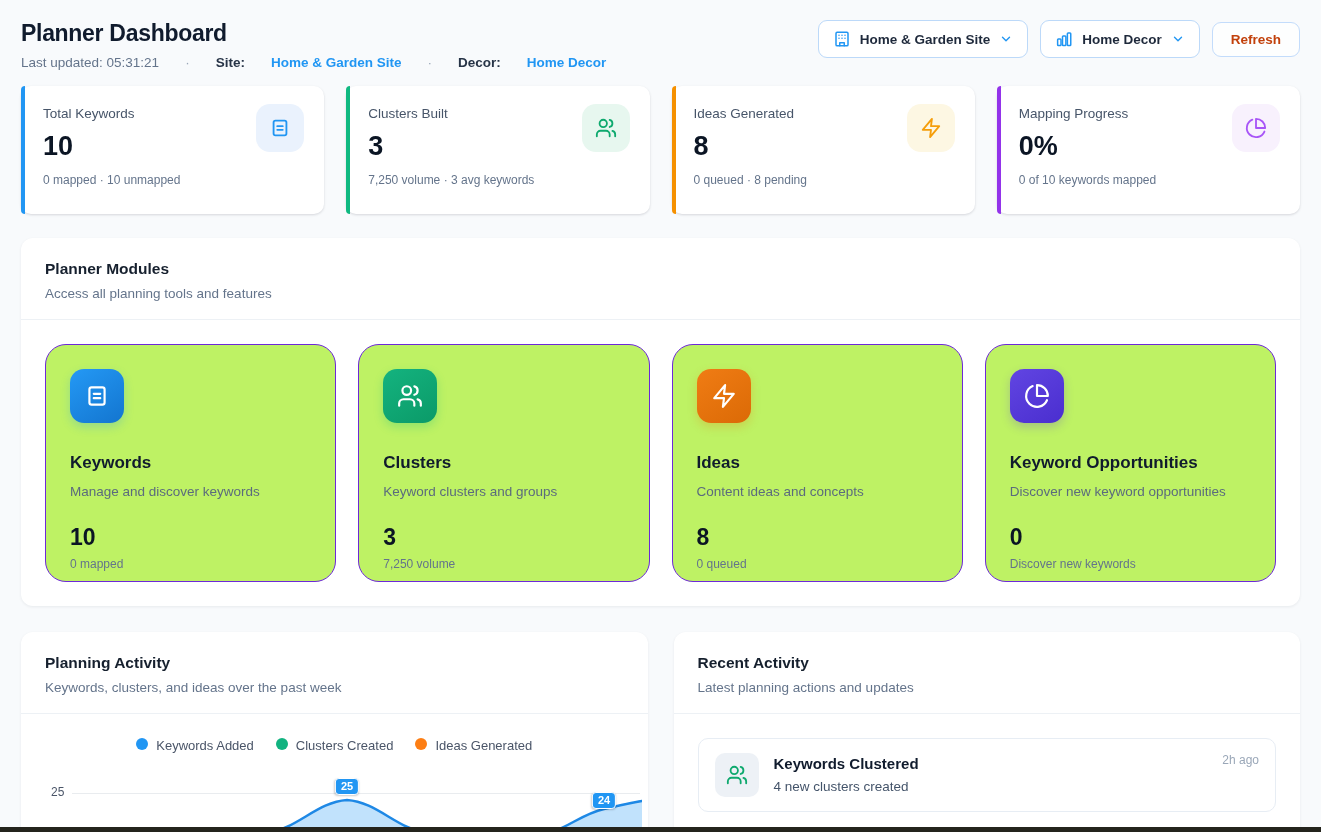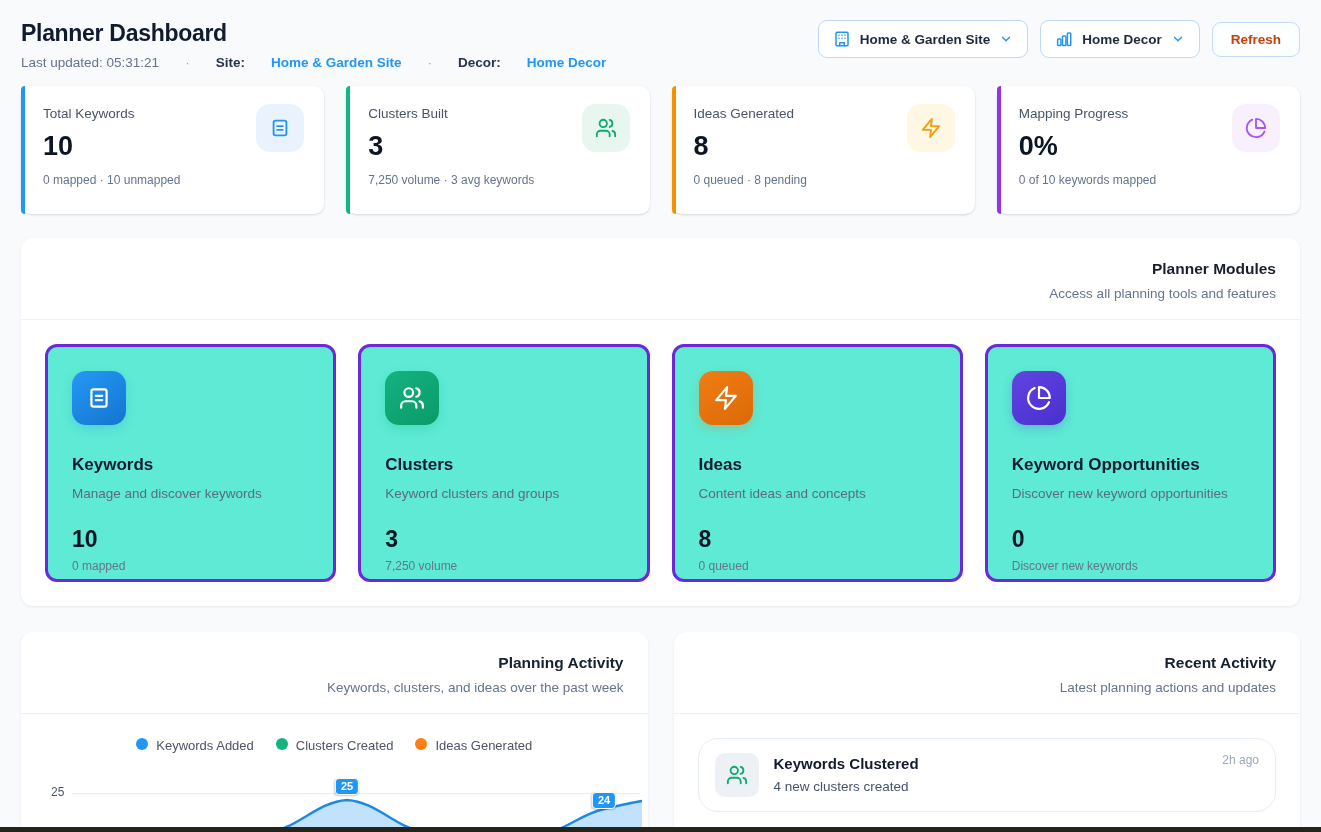--- a/index.html
+++ b/index.html
@@ -46,27 +46,27 @@
   .stat-value { font-size:27px; font-weight:800; color:#0b1524; margin-top:10px; }
   .stat-sub { font-size:12px; color:#64748b; margin-top:11px; }
   .stat-iconbox { position:absolute; top:18px; right:20px; width:48px; height:48px; border-radius:14px;
     display:flex; align-items:center; justify-content:center; }
   .ib-blue{background:#eaf2fd;color:#2196f3;} .ib-green{background:#e7f7ef;color:#0ea96e;}
   .ib-cream{background:#fdf7e3;color:#f59e0b;} .ib-purple{background:#f8f1fd;color:#a855f7;}
   .icon-22 { width:22px; height:22px; display:block; }
 
   
   .big-card { background:#fff; border-radius:12px; box-shadow:0 1px 3px rgba(15,23,42,.07); margin-top:24px; }
-  .big-card-header { padding:22px 24px 18px; border-bottom:1px solid #edf1f5;text-align:right; }
+  .big-card-header { padding:22px 24px 18px; border-bottom:1px solid #edf1f5; }
   .section-title { font-size:15.5px; font-weight:700; color:#16202e; }
   .section-sub { font-size:13.5px; color:#64748b; margin-top:8px; }
 
   
   .modules-grid { display:grid; grid-template-columns:repeat(4,1fr); gap:22px; padding:24px; }
-  .module-card { border:3px solid #6d28d9; border-radius:12px; padding:24px; height:238px; background:#5eead4; cursor:pointer; }
+  .module-card { border:1px solid #6d28d9; border-radius:21px; padding:24px; height:238px; background:#bef264; cursor:pointer; }
   .module-icon { width:54px; height:54px; border-radius:14px; display:flex; align-items:center; justify-content:center; color:#fff; }
   .mi-blue{background:linear-gradient(145deg,#2499f5,#1375cf); box-shadow:0 4px 10px rgba(33,150,243,.25);}
   .mi-green{background:linear-gradient(145deg,#14b37f,#0b9a68); box-shadow:0 4px 10px rgba(16,185,129,.25);}
   .mi-orange{background:linear-gradient(145deg,#f07c14,#db6a06); box-shadow:0 4px 10px rgba(234,117,14,.25);}
   .mi-indigo{background:linear-gradient(145deg,#6145e2,#4a2ecf); box-shadow:0 4px 10px rgba(91,59,214,.25);}
   .icon-26 { width:26px; height:26px; display:block; }
   .module-title { font-size:17px; font-weight:800; color:#101b2d; margin-top:30px; }
   .module-desc { font-size:13.5px; color:#5b6b7d; margin-top:11px; }
   .module-value { font-size:23px; font-weight:800; color:#0b1524; margin-top:25px; }
   .module-sub { font-size:12px; color:#64748b; margin-top:6px; }
@@ -88,21 +88,21 @@
   .chart-badge {
     position:absolute; transform:translateX(-50%); background:#2196f3; color:#fff;
     font-size:11px; font-weight:700; padding:1px 5px 2px; border-radius:4px; border:1.5px solid #fff;
     box-shadow:0 1px 2px rgba(0,0,0,.2);
   }
   .badge-25 { left:326px; top:13px; }
   .badge-24 { left:583px; top:27px; }
 
   
   .activity-list { padding:24px; }
-  .activity-item { display:flex; gap:15px; border:1px solid #e7edf4; border-radius:20px; padding:14px 16px; cursor:pointer; }
+  .activity-item { display:flex; gap:15px; border:1px solid #e7edf4; border-radius:10px; padding:14px 16px; cursor:pointer; }
   .activity-iconbox { width:44px; height:44px; border-radius:10px; background:#edf1f6; color:#0ea96e;
     display:flex; align-items:center; justify-content:center; flex-shrink:0; }
   .activity-body { flex:1; }
   .activity-top { display:flex; justify-content:space-between; align-items:flex-start; }
   .activity-title { font-size:15px; font-weight:800; color:#101b2d; margin-top:2px; }
   .activity-time { font-size:12px; color:#9aa7b8; }
   .activity-desc { font-size:13.5px; color:#44546a; margin-top:7px; }
 
   .bottom-strip { position:fixed; left:0; bottom:0; width:100%; height:5px; background:#24241d; z-index:50; }
 </style>

